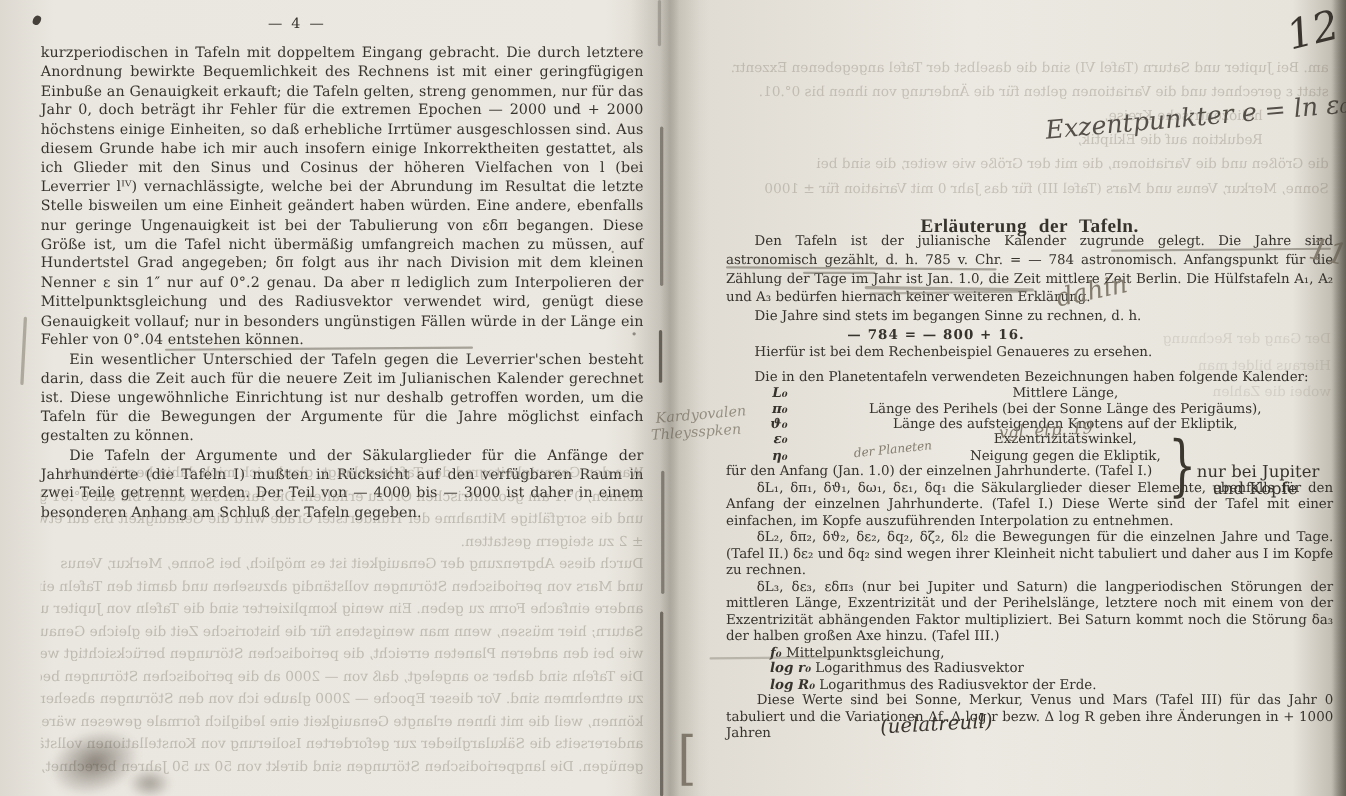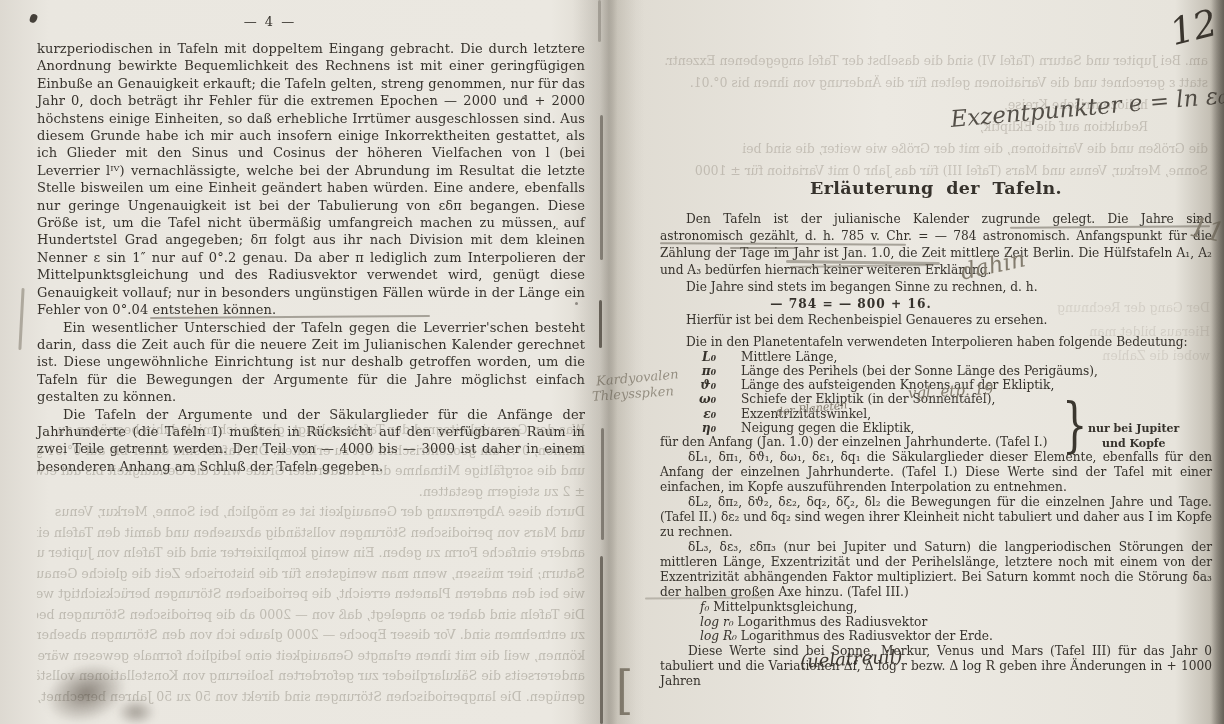--- a/index.html
+++ b/index.html
@@ -12,30 +12,30 @@
   .pageno{width:120px;text-align:center;font-size:13px;letter-spacing:2px;}
   .col{text-align:justify;}
   .left-col{font-size:13px;line-height:17.4px;letter-spacing:.1px;}
   .right-col{font-size:12.2px;line-height:15px;}
   p{margin:0;}
   .indent{text-indent:26px;}
   .intro-block{line-height:17px;}
   .mid-block{line-height:16.5px;}
   .heading{text-align:center;font-weight:bold;font-size:17.5px;word-spacing:6px;letter-spacing:.4px;margin-bottom:8px;}
   .equation{text-align:center;padding-right:170px;font-weight:600;letter-spacing:1px;line-height:16.5px;}
-  .def-row{display:flex;line-height:14.3px;gap:16px;}
+  .def-row{display:flex;line-height:14.3px;}
   .def-sym{flex:none;width:56px;text-align:right;padding-right:9px;font-weight:bold;font-style:italic;}
-  .def-text{flex:1;text-align:left;}
+  .def-text{flex:1;text-align:center;}
   .def-text.narrow{max-width:398px;}
   .cont{line-height:15px;}
   .dparab{text-indent:28px;line-height:15px;}
   .logrow{padding-left:40px;line-height:14.5px;text-align:left;}
-  .logsym{font-style:italic;font-weight:normal;}
+  .logsym{font-style:italic;font-weight:bold;}
   .brace{font-size:40px;color:#3b372f;transform:scaleY(1.5);line-height:40px;}
-  .brace-note{font-size:11px;line-height:14.5px;color:#36322c;font-weight:bold;}
+  .brace-note{font-size:15px;line-height:14.5px;color:#36322c;}
   .hw{position:absolute;font-family:"DejaVu Serif","Liberation Serif",serif;font-style:italic;white-space:nowrap;}
   .ink{color:#3a352e;}
   .pencil{color:#837c6e;}
   .ul{position:absolute;background:#6e685c;opacity:.55;border-radius:2px;height:2px;}
   .bleed-wrap{transform:scaleX(-1);filter:blur(.6px);}
   .bleed-line{white-space:nowrap;overflow:hidden;}
   .bleed-left{color:rgba(122,115,103,.38);font-size:12.6px;line-height:20.5px;}
   .bleed-right{color:rgba(120,112,100,.32);font-size:12.4px;line-height:22px;}
   .bleed-mid{color:rgba(120,112,100,.18);font-size:12.4px;line-height:24px;}
   .gutter-shade{left:573px;top:0;width:72px;height:724px;
@@ -96,44 +96,40 @@
       <div class="bleed-line" style="padding-left:60px;">Reduktion auf die Ekliptik,</div>
       <div class="bleed-line">die Größen und die Variationen, die mit der Größe wie weiter, die sind bei</div>
       <div class="bleed-line">Sonne, Merkur, Venus und Mars (Tafel III) für das Jahr 0 mit Variation für ± 1000</div>
     </div>
     <div class="abs bleed-wrap bleed-mid" style="left:360px;top:296px;width:210px;">
       <div class="bleed-line">Der Gang der Rechnung</div>
       <div class="bleed-line">Hieraus bildet man</div>
       <div class="bleed-line">wobei die Zahlen</div>
     </div>
 
-    <div class="abs heading" style="left:20px;top:178px;width:552px;">Erläuterung der Tafeln.</div>
+    <div class="abs heading" style="left:20px;top:195px;width:552px;font-family:Liberation Serif, serif;">Erläuterung der Tafeln.</div>
 
     <div class="abs col right-col" style="left:20px;top:211px;width:552px;">
       <p class="indent intro-block">Den Tafeln ist der julianische Kalender zugrunde gelegt. Die Jahre sind astronomisch gezählt, d. h. 785 v. Chr. = — 784 astronomisch. Anfangspunkt für die Zählung der Tage im Jahr ist Jan. 1.0, die Zeit mittlere Zeit Berlin. Die Hülfstafeln A₁, A₂ und A₃ bedürfen hiernach keiner weiteren Erklärung.</p>
       <p class="indent mid-block">Die Jahre sind stets im begangen Sinne zu rechnen, d. h.</p>
       <div class="equation">— 784 = — 800 + 16.</div>
       <p class="indent mid-block" style="margin-bottom:6px;">Hierfür ist bei dem Rechenbeispiel Genaueres zu ersehen.</p>
-      <p class="indent cont">Die in den Planetentafeln verwendeten Interpolieren haben folgende Bedeutung:</p>
+      <p class="indent cont">Die in den Planetentafeln verwendeten Bezeichnungen haben folgende Kalender:</p>
 
       <div class="def-row">
         <span class="def-sym">L₀</span>
         <span class="def-text">Mittlere Länge,</span>
       </div>
       <div class="def-row">
         <span class="def-sym">π₀</span>
         <span class="def-text">Länge des Perihels (bei der Sonne Länge des Perigäums),</span>
       </div>
       <div class="def-row">
         <span class="def-sym">ϑ₀</span>
         <span class="def-text">Länge des aufsteigenden Knotens auf der Ekliptik,</span>
-      </div>
-      <div class="def-row">
-        <span class="def-sym">ω₀</span>
-        <span class="def-text">Schiefe der Ekliptik (in der Sonnentafel),</span>
       </div>
       <div class="def-row">
         <span class="def-sym">ε₀</span>
         <span class="def-text">Exzentrizitätswinkel,</span>
       </div>
       <div class="def-row">
         <span class="def-sym">η₀</span>
         <span class="def-text">Neigung gegen die Ekliptik,</span>
       </div>
 

